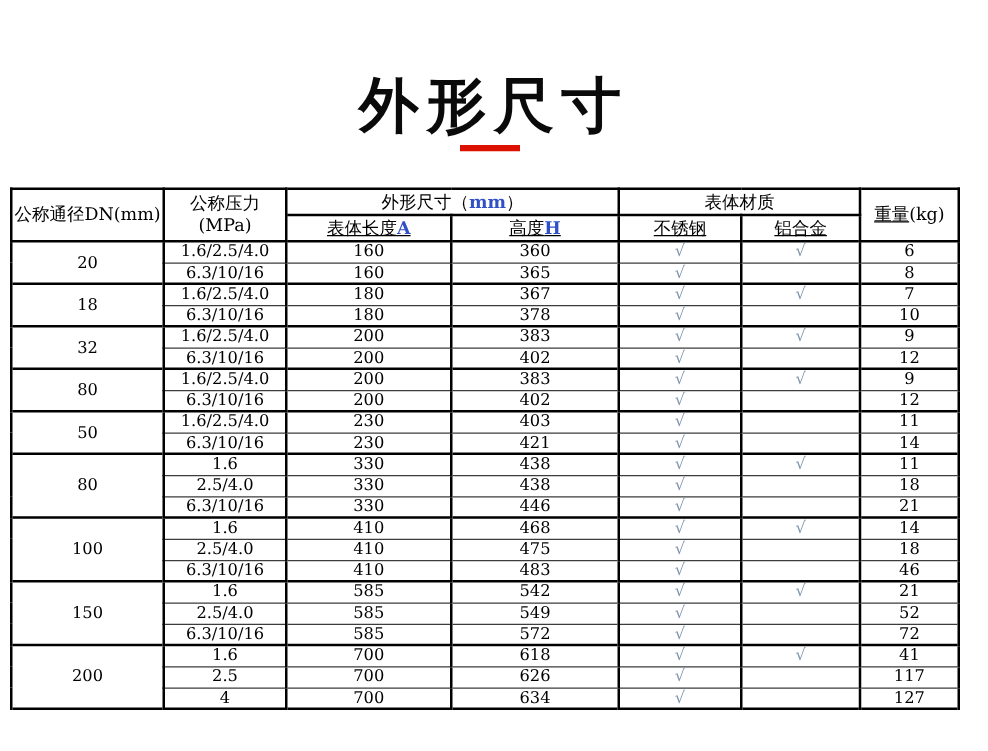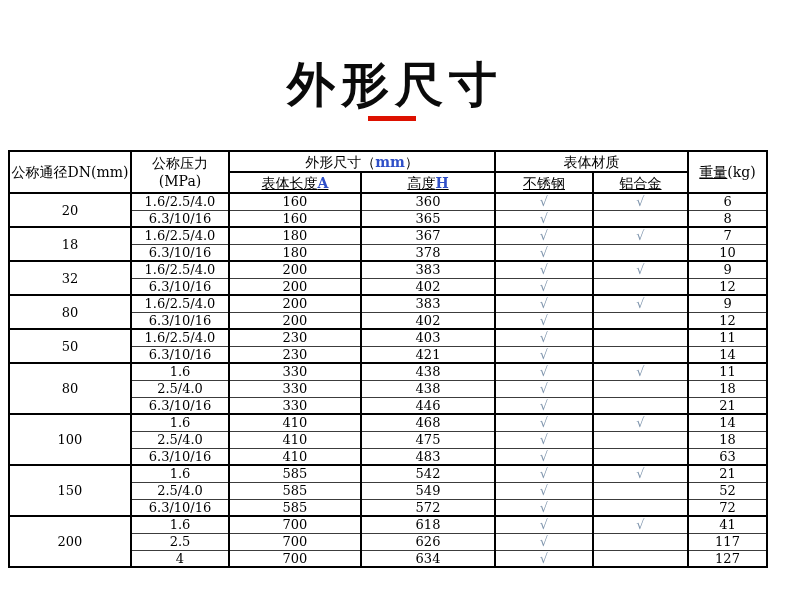--- a/index.html
+++ b/index.html
@@ -263,21 +263,21 @@
           <td class="check">√</td>
           <td class="check"></td>
           <td>18</td>
         </tr>
         <tr>
           <td>6.3/10/16</td>
           <td>410</td>
           <td>483</td>
           <td class="check">√</td>
           <td class="check"></td>
-          <td>63</td>
+          <td>46</td>
         </tr>
         <tr class="group-start">
           <td rowspan="3">150</td>
           <td>1.6</td>
           <td>585</td>
           <td>542</td>
           <td class="check">√</td>
           <td class="check">√</td>
           <td>21</td>
         </tr>

